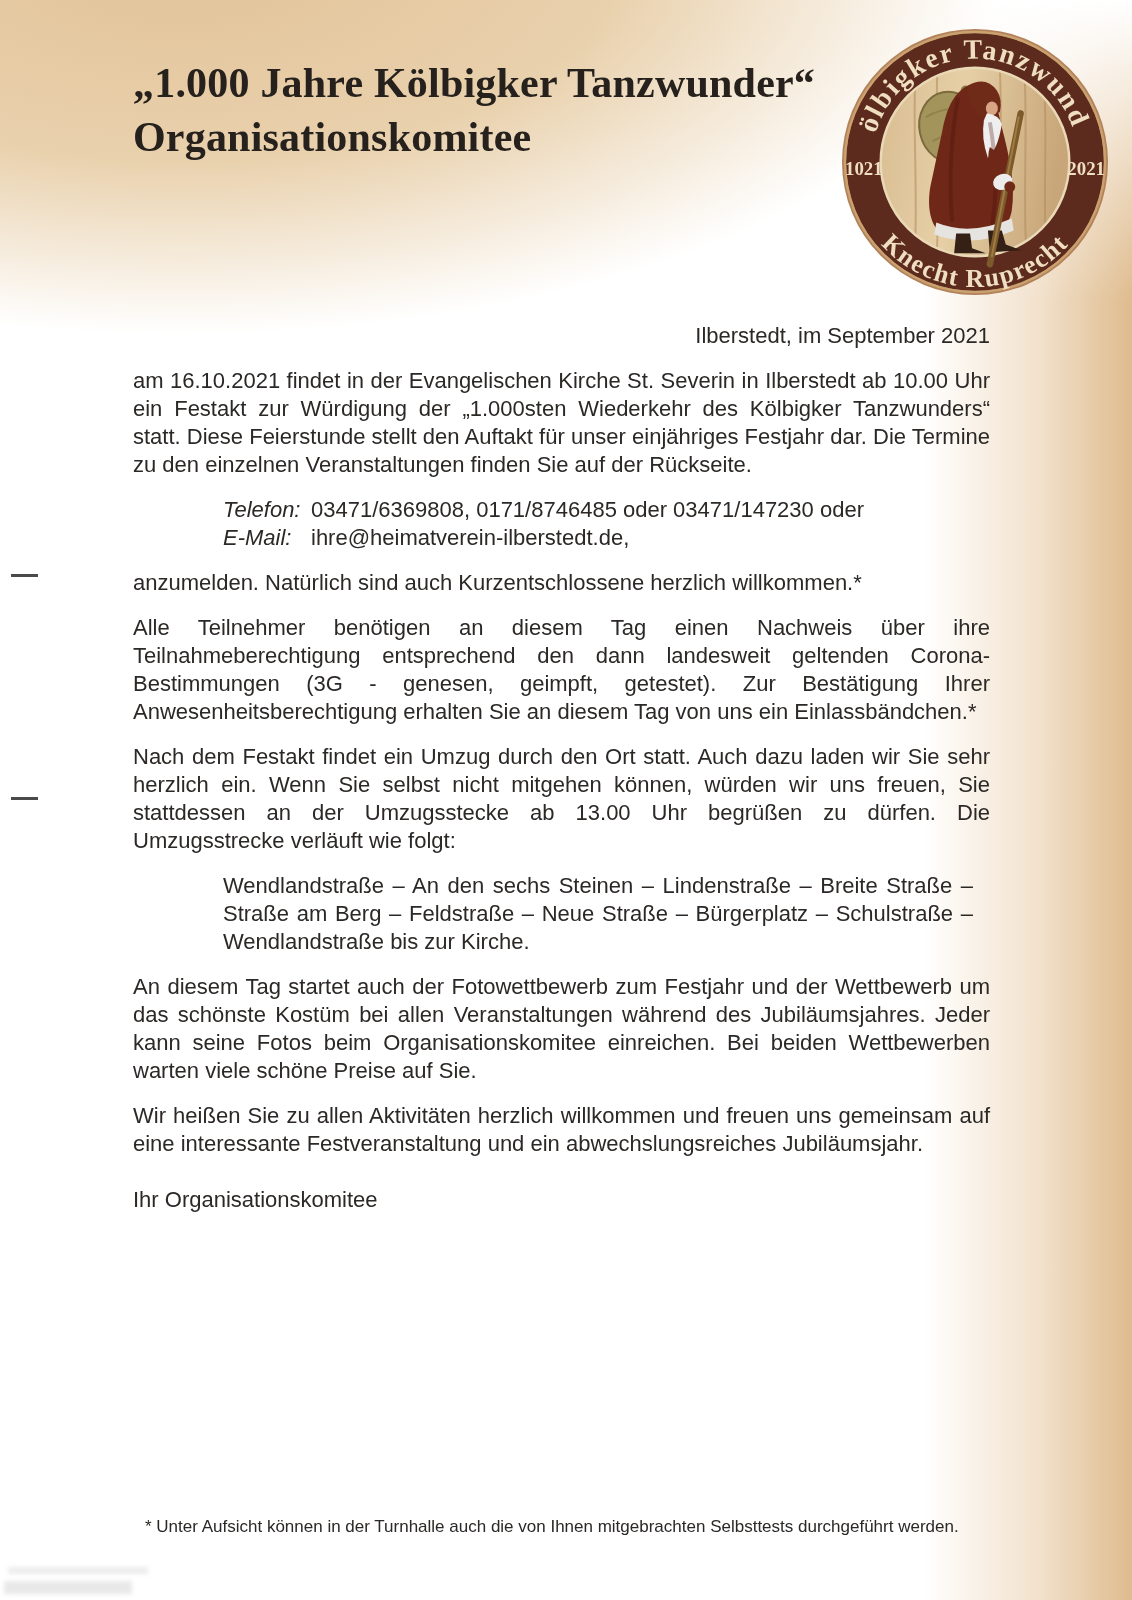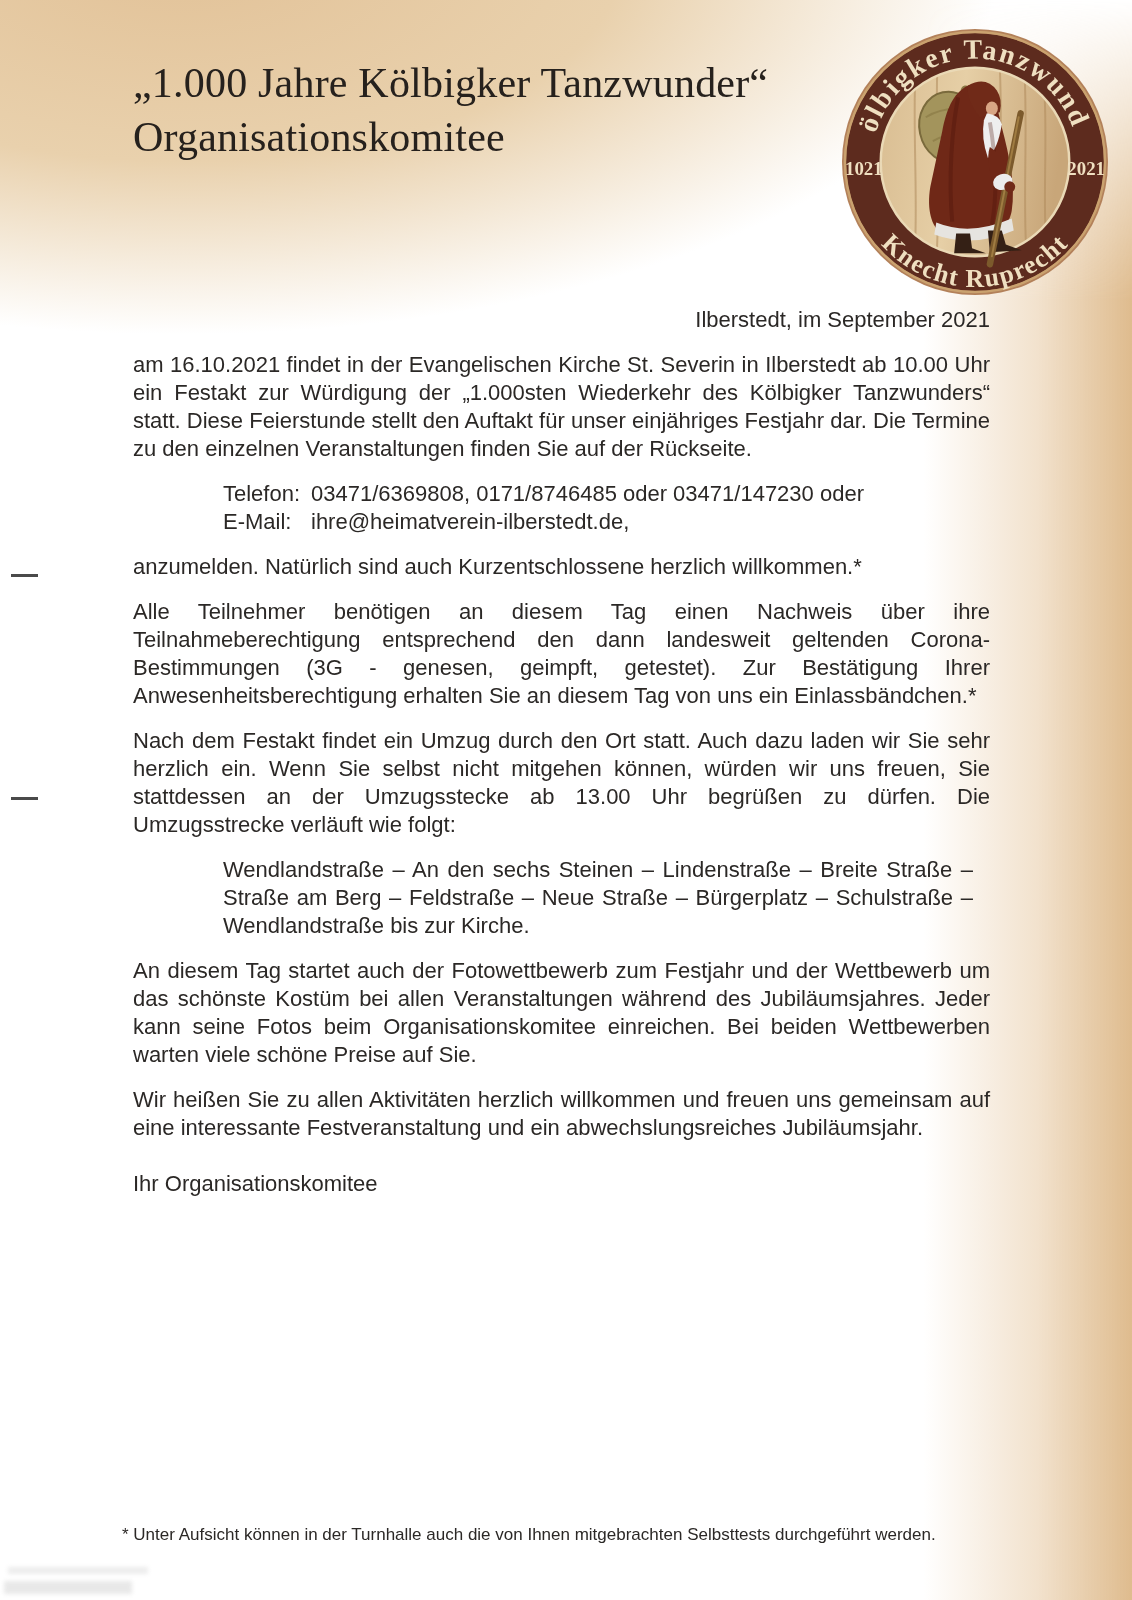--- a/index.html
+++ b/index.html
@@ -14,39 +14,39 @@
   }
   .bg-right{
     position:absolute;right:0;top:0;width:210px;height:1600px;pointer-events:none;
     background:linear-gradient(to right, rgba(226,190,144,0) 0%,
       rgba(226,190,144,0.45) 55%, rgba(221,184,136,0.95) 100%);
     -webkit-mask-image:linear-gradient(to bottom, transparent 0px, #000 300px);
     mask-image:linear-gradient(to bottom, transparent 0px, #000 300px);
   }
   .heading{
     position:absolute;left:133px;top:56px;width:760px;
-    font-family:"Liberation Serif",serif;font-weight:400;
+    font-family:"Liberation Serif",serif;font-weight:700;
     font-size:42px;line-height:54px;color:#26211d;letter-spacing:0.2px;
   }
   .logo{position:absolute;left:841px;top:28px;width:268px;height:268px;}
   .content{
     position:absolute;left:133px;top:306px;width:857px;
     font-size:22px;line-height:28px;
   }
-  .content p{margin:0 0 17px 0;text-align:justify;}
+  .content p{margin:16px 0 17px 0;text-align:justify;}
   .dateline{text-align:right !important;}
   .salutation{text-align:left !important;}
   .contact{margin:0 0 17px 0;padding-left:90px;}
   .contact .row{white-space:nowrap;}
-  .contact .lbl{display:inline-block;width:88px;}
+  .contact .lbl{display:inline-block;width:88px;font-style:italic;}
   .route{margin:10px 0 17px 0;margin-left:90px;width:750px;text-align:justify;}
   .signoff{text-align:right;margin-top:28px !important;}
   .footnote{
-    position:absolute;left:122px;top:1516px;width:890px;
-    font-size:17px;line-height:22px;color:#2b2826;margin-top:8px;
+    position:absolute;left:145px;top:1516px;width:890px;
+    font-size:17px;line-height:22px;color:#2b2826;
   }
   .foldmark{position:absolute;left:11px;width:27px;height:3px;background:#4a4a4a;}
   .fold1{top:574px;}
   .fold2{top:797px;}
   .artifact{position:absolute;background:#9a9a9a;filter:blur(2px);}
   .a1{left:8px;top:1567px;width:140px;height:7px;opacity:.18;}
   .a2{left:4px;top:1581px;width:128px;height:13px;opacity:.22;}
   .arcword{font-family:"Liberation Serif",serif;font-weight:700;fill:#efdfc0;}
 </style>
 </head>

